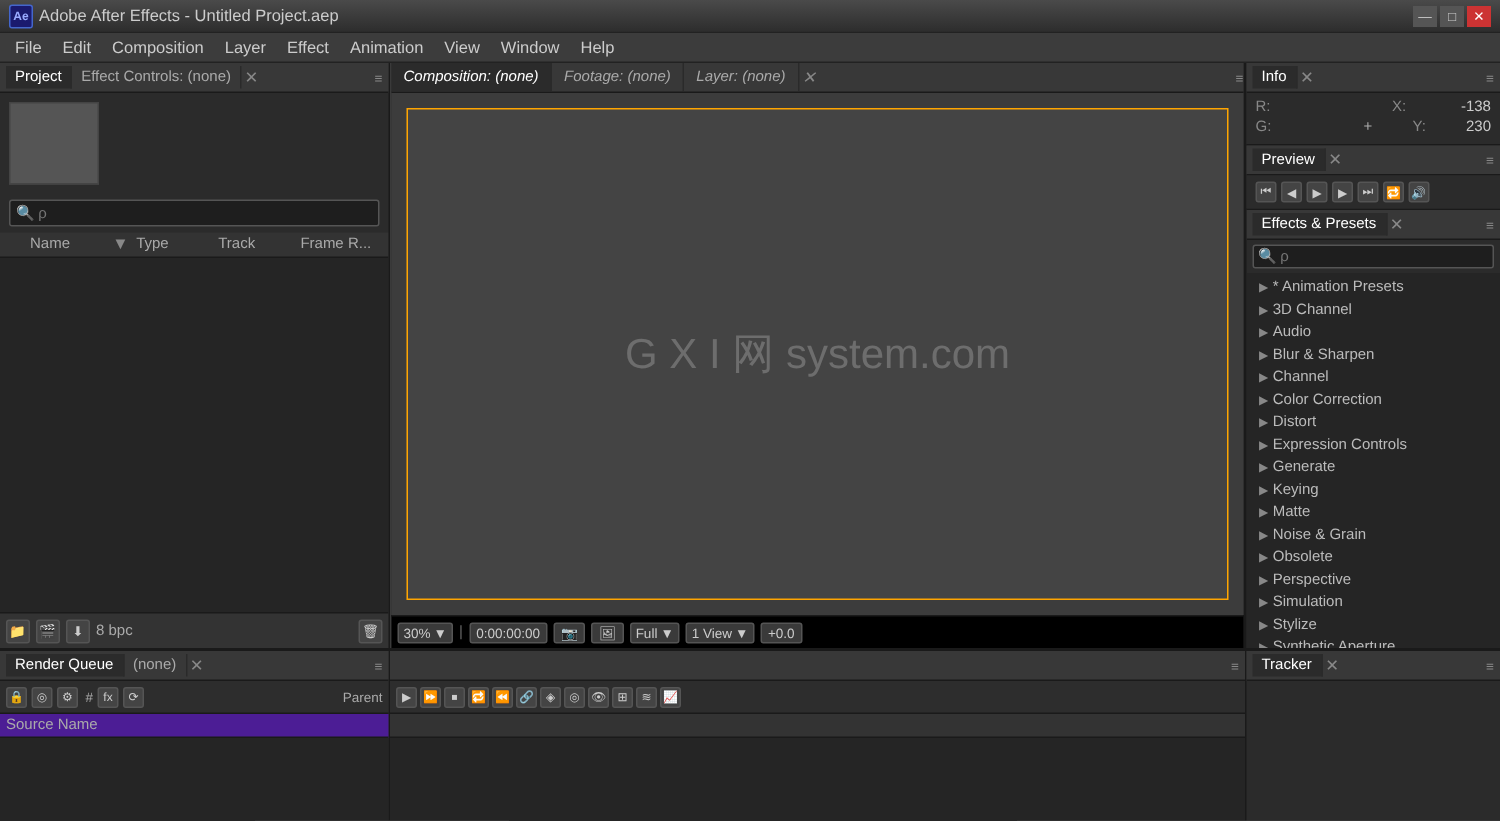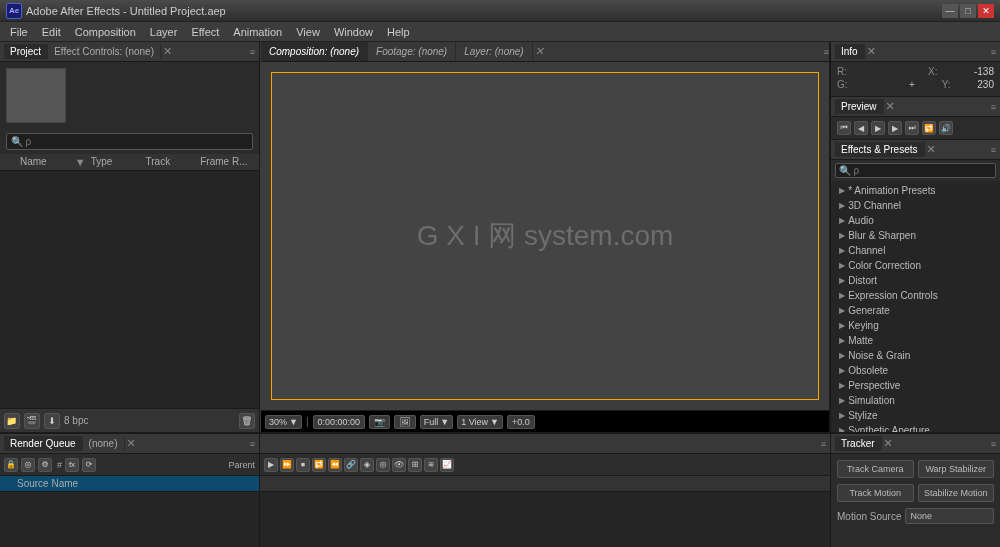--- a/index.html
+++ b/index.html
@@ -470,23 +470,23 @@
       color: #ccc;
     }
     #timeline-left-content {
       flex: 1;
       background: #252525;
       display: flex;
       flex-direction: column;
     }
     #tl-header-row {
       display: flex;
-      background: #0c4a6e;
-      border-bottom: 1px solid #1a1a1a;
-      padding: 2px 17px;
+      background: #4c1d95;
+      border-bottom: 1px solid #1a1a1a;
+      padding: 2px 4px;
       font-size: 10px;
       color: #aaa;
       align-items: center;
       gap: 4px;
     }
 
     #timeline-right {
       flex: 1;
       background: #2b2b2b;
       display: flex;
@@ -864,30 +864,16 @@
         <div id="tl-content"></div>
       </div>
     </div>
 
     <div id="tracker-panel">
       <div id="tracker-tabs" class="panel-tabs">
         <span class="panel-tab active">Tracker</span>
         <span class="panel-tab-close">✕</span>
         <span class="panel-menu-btn">≡</span>
       </div>
-      <div id="tracker-content">
-        <div class="tracker-row">
-          <div class="tracker-btn">Track Camera</div>
-          <div class="tracker-btn">Warp Stabilizer</div>
-        </div>
-        <div class="tracker-row">
-          <div class="tracker-btn">Track Motion</div>
-          <div class="tracker-btn">Stabilize Motion</div>
-        </div>
-        <div id="motion-source-row">
-          <span>Motion Source</span>
-          <div class="motion-source-dropdown">None</div>
-        </div>
-      </div>
     </div>
 
   </div>
 </div>
 
 </body></html>

